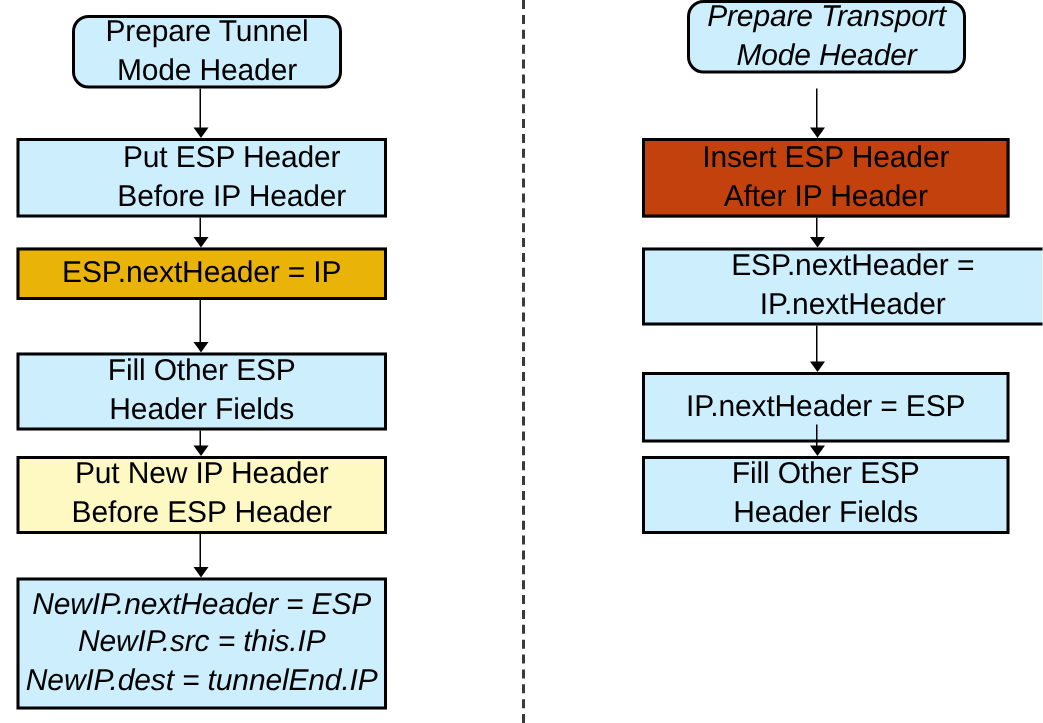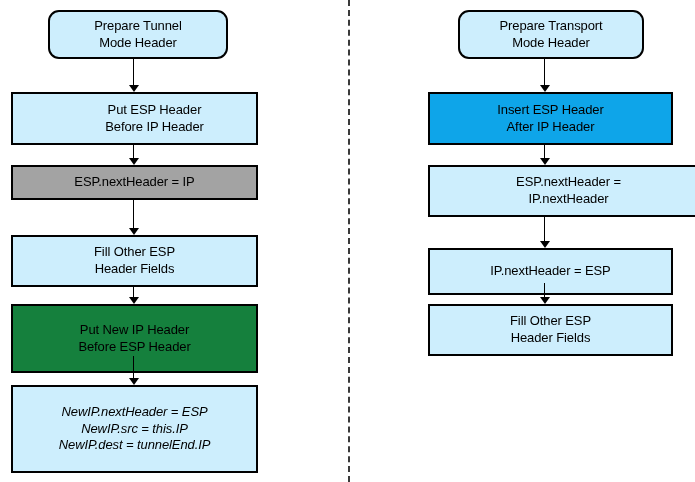--- a/index.html
+++ b/index.html
@@ -34,21 +34,21 @@
   .node {
     position: absolute;
     box-sizing: border-box;
     background: #cdeefd;
     border: 2px solid #000000;
     display: flex;
     align-items: center;
     justify-content: center;
     text-align: center;
     color: #000000;
-    font-size: 13px;
+    font-size: 20px;
     line-height: 1.28;
     letter-spacing: -0.1px;
     white-space: pre-line;
   }
   .node.rounded {
     border-radius: 11px;
   }
 
   
   .arrow {
@@ -78,24 +78,24 @@
 
 <div id="canvas" style="background: rgb(255, 255, 255);">
 
   <div class="divider" id="divider" style="left: 348px; border-left-color: rgb(58, 58, 58); border-left-style: dashed;"></div>
 
   <div id="col-tunnel-mode">
       <div class="node rounded" style="left: 48px; top: 10px; width: 180px; height: 49px; background: rgb(205, 238, 253); border-color: rgb(0, 0, 0);">Prepare Tunnel
 Mode Header</div>
       <div class="node" style="left: 11px; top: 92px; width: 247px; height: 53px; background: rgb(205, 238, 253); border-color: rgb(0, 0, 0); padding-left: 40px;">Put ESP Header
 Before IP Header</div>
-      <div class="node" style="left: 11px; top: 165px; width: 247px; height: 35px; background: #a3a3a3; border-color: rgb(0, 0, 0);">ESP.nextHeader = IP</div>
+      <div class="node" style="left: 11px; top: 165px; width: 247px; height: 35px; background: #eab308; border-color: rgb(0, 0, 0);">ESP.nextHeader = IP</div>
       <div class="node" style="left: 11px; top: 235px; width: 247px; height: 52px; background: rgb(205, 238, 253); border-color: rgb(0, 0, 0);">Fill Other ESP
 Header Fields</div>
-      <div class="node" style="left: 11px; top: 304px; width: 247px; height: 69px; background: #15803d; border-color: rgb(0, 0, 0);">Put New IP Header
+      <div class="node" style="left: 11px; top: 304px; width: 247px; height: 52px; background: #fef9c3; border-color: rgb(0, 0, 0);">Put New IP Header
 Before ESP Header</div>
       <div class="node" style="left: 11px; top: 385px; width: 247px; height: 88px; background: rgb(205, 238, 253); border-color: rgb(0, 0, 0); font-style: italic;">NewIP.nextHeader = ESP
 NewIP.src = this.IP
 NewIP.dest = tunnelEnd.IP</div>
       <div class="arrow" style="left: 128px; top: 59px; height: 33px;">
         <div class="shaft" style="height: 27px; border-left-color: rgb(0, 0, 0);"></div>
         <div class="head" style="top: 26px; border-top-color: rgb(0, 0, 0);"></div>
       </div>
       <div class="arrow" style="left: 128px; top: 145px; height: 20px;">
         <div class="shaft" style="height: 14px; border-left-color: rgb(0, 0, 0);"></div>
@@ -109,23 +109,23 @@
         <div class="shaft" style="height: 11px; border-left-color: rgb(0, 0, 0);"></div>
         <div class="head" style="top: 10px; border-top-color: rgb(0, 0, 0);"></div>
       </div>
       <div class="arrow" style="left: 128px; top: 356px; height: 29px;">
         <div class="shaft" style="height: 23px; border-left-color: rgb(0, 0, 0);"></div>
         <div class="head" style="top: 22px; border-top-color: rgb(0, 0, 0);"></div>
       </div>
     </div>
 
   <div id="col-transport-mode">
-      <div class="node rounded" style="left: 458px; top: 10px; width: 186px; height: 49px; background: rgb(205, 238, 253); border-color: rgb(0, 0, 0);">Prepare Transport
+      <div class="node rounded" style="left: 458px; top: 0; width: 186px; height: 49px; background: rgb(205, 238, 253); border-color: rgb(0, 0, 0); font-style: italic;">Prepare Transport
 Mode Header</div>
-      <div class="node" style="left: 428px; top: 92px; width: 245px; height: 53px; background: #0ea5e9; border-color: rgb(0, 0, 0);">Insert ESP Header
+      <div class="node" style="left: 428px; top: 92px; width: 245px; height: 53px; background: #c2410c; border-color: rgb(0, 0, 0);">Insert ESP Header
 After IP Header</div>
       <div class="node" style="left: 428px; top: 165px; width: 281px; height: 52px; background: rgb(205, 238, 253); border-color: rgb(0, 0, 0);">ESP.nextHeader =
 IP.nextHeader</div>
       <div class="node" style="left: 428px; top: 248px; width: 245px; height: 47px; background: rgb(205, 238, 253); border-color: rgb(0, 0, 0);">IP.nextHeader = ESP</div>
       <div class="node" style="left: 428px; top: 304px; width: 245px; height: 52px; background: rgb(205, 238, 253); border-color: rgb(0, 0, 0);">Fill Other ESP
 Header Fields</div>
       <div class="arrow" style="left: 539px; top: 59px; height: 33px;">
         <div class="shaft" style="height: 27px; border-left-color: rgb(0, 0, 0);"></div>
         <div class="head" style="top: 26px; border-top-color: rgb(0, 0, 0);"></div>
       </div>

